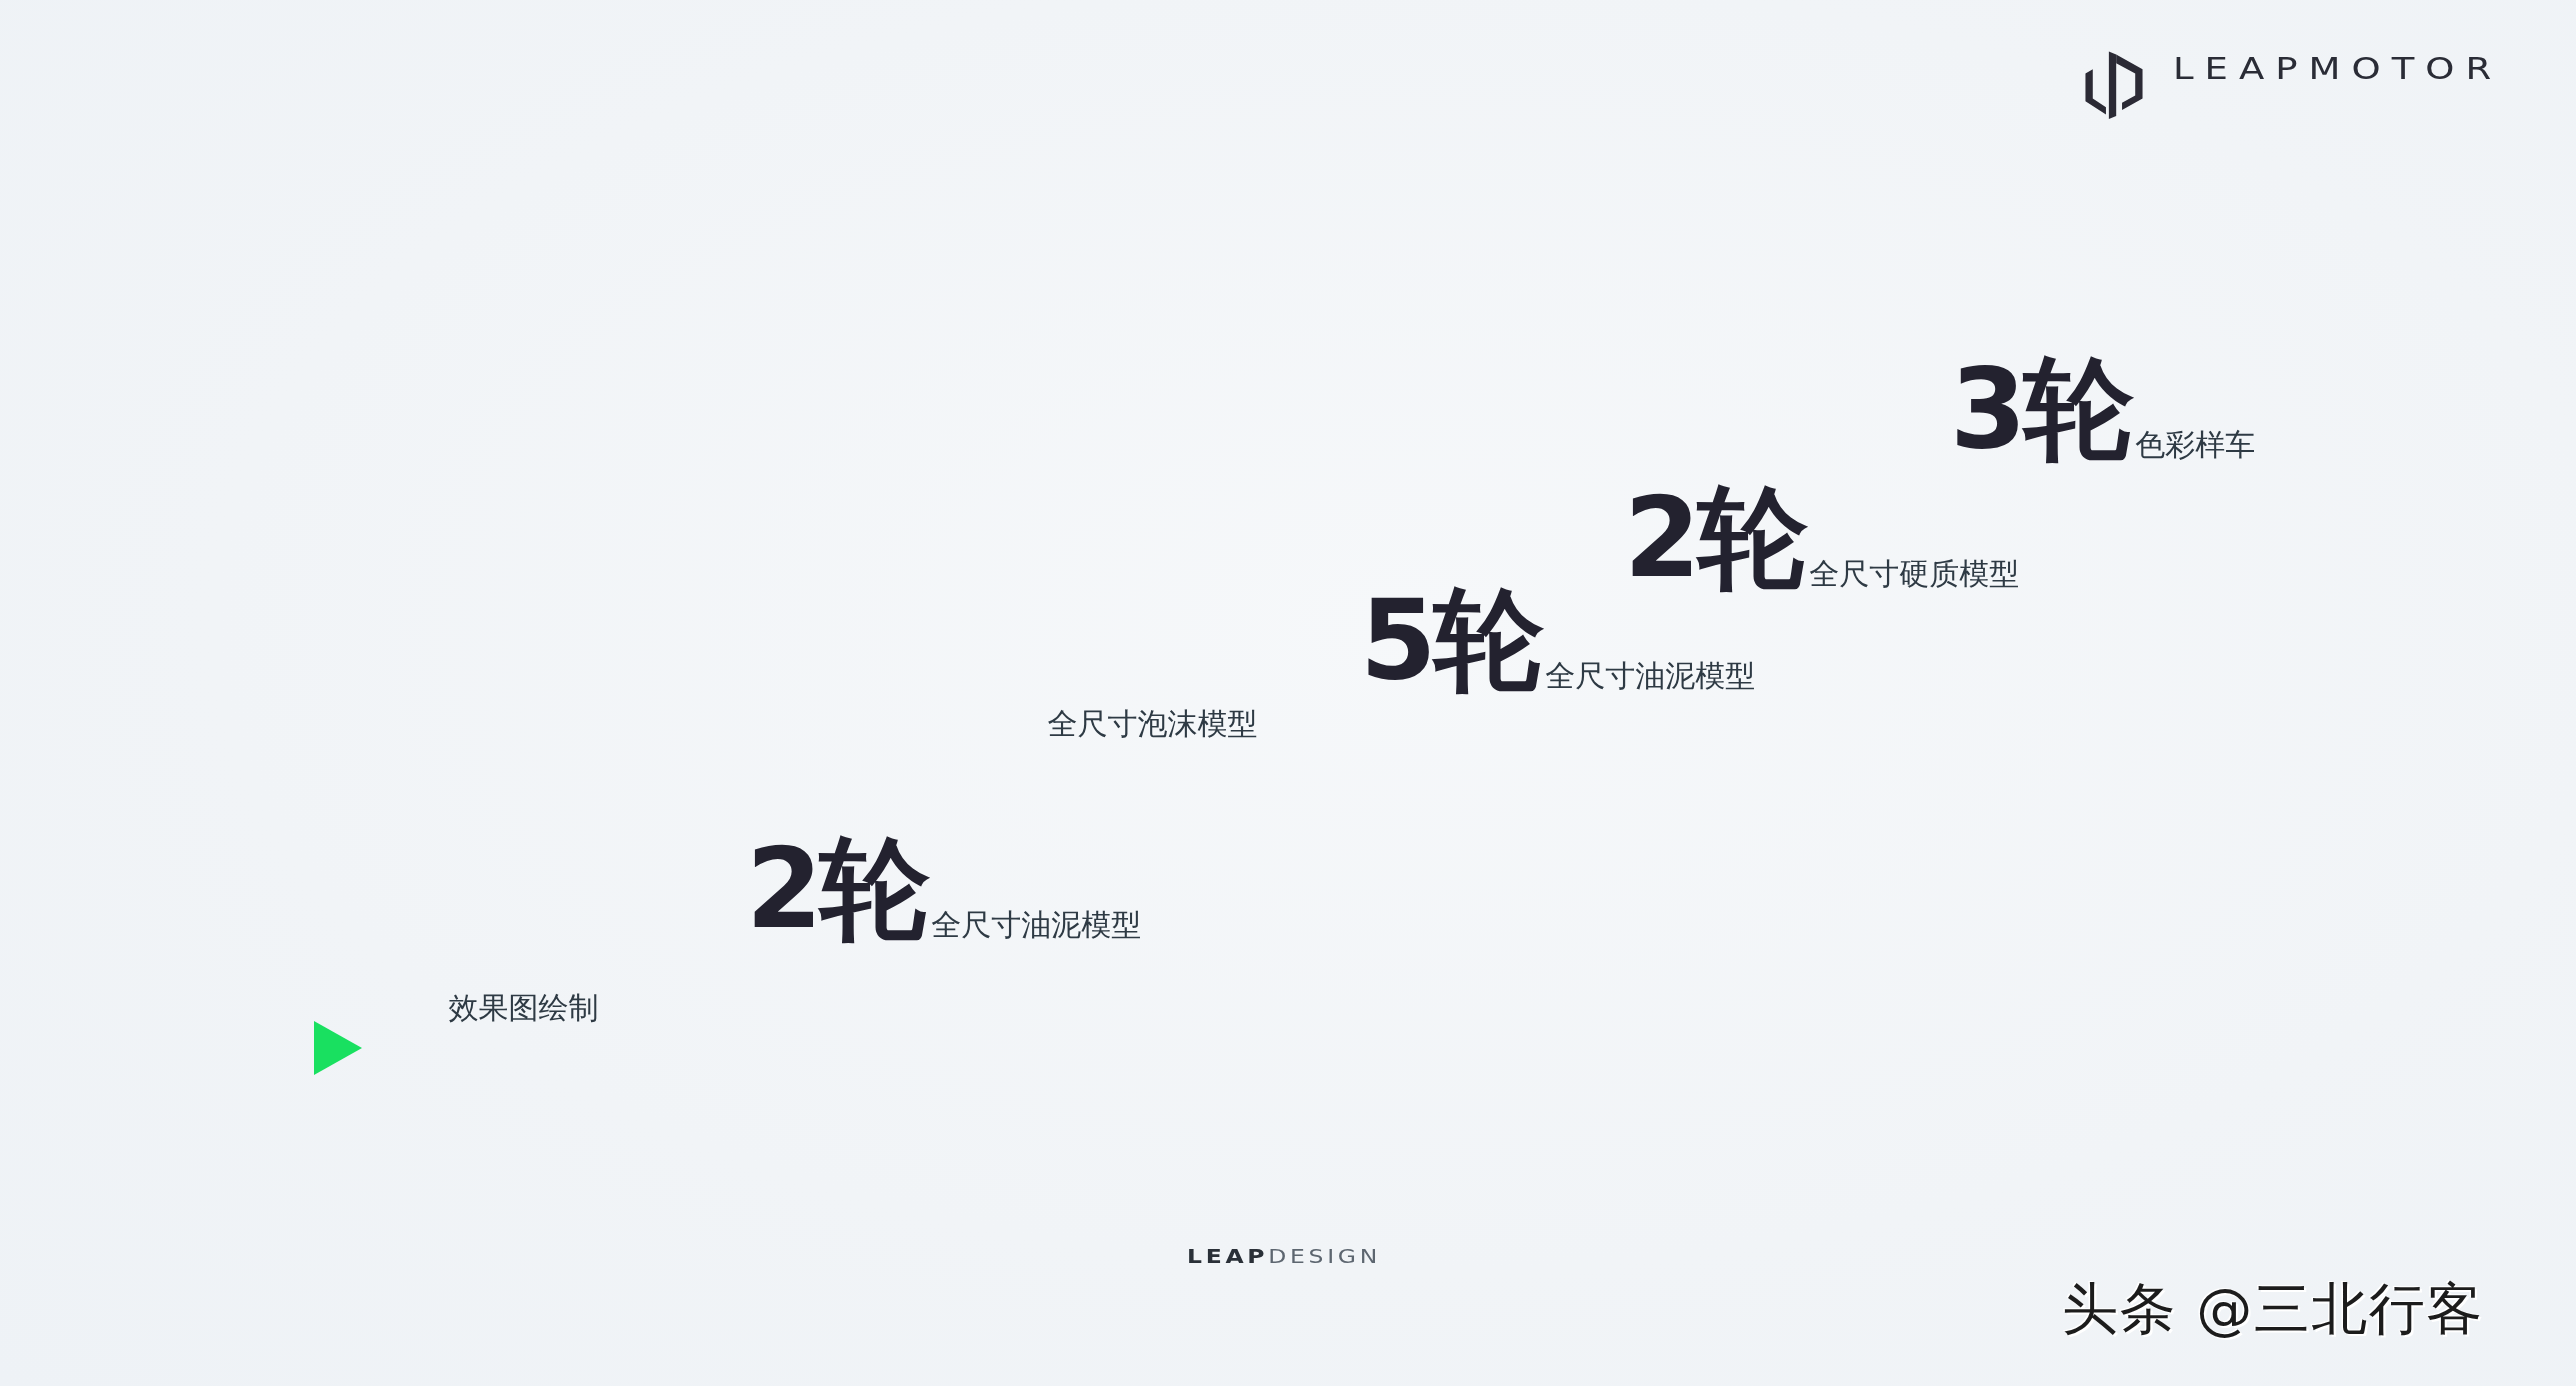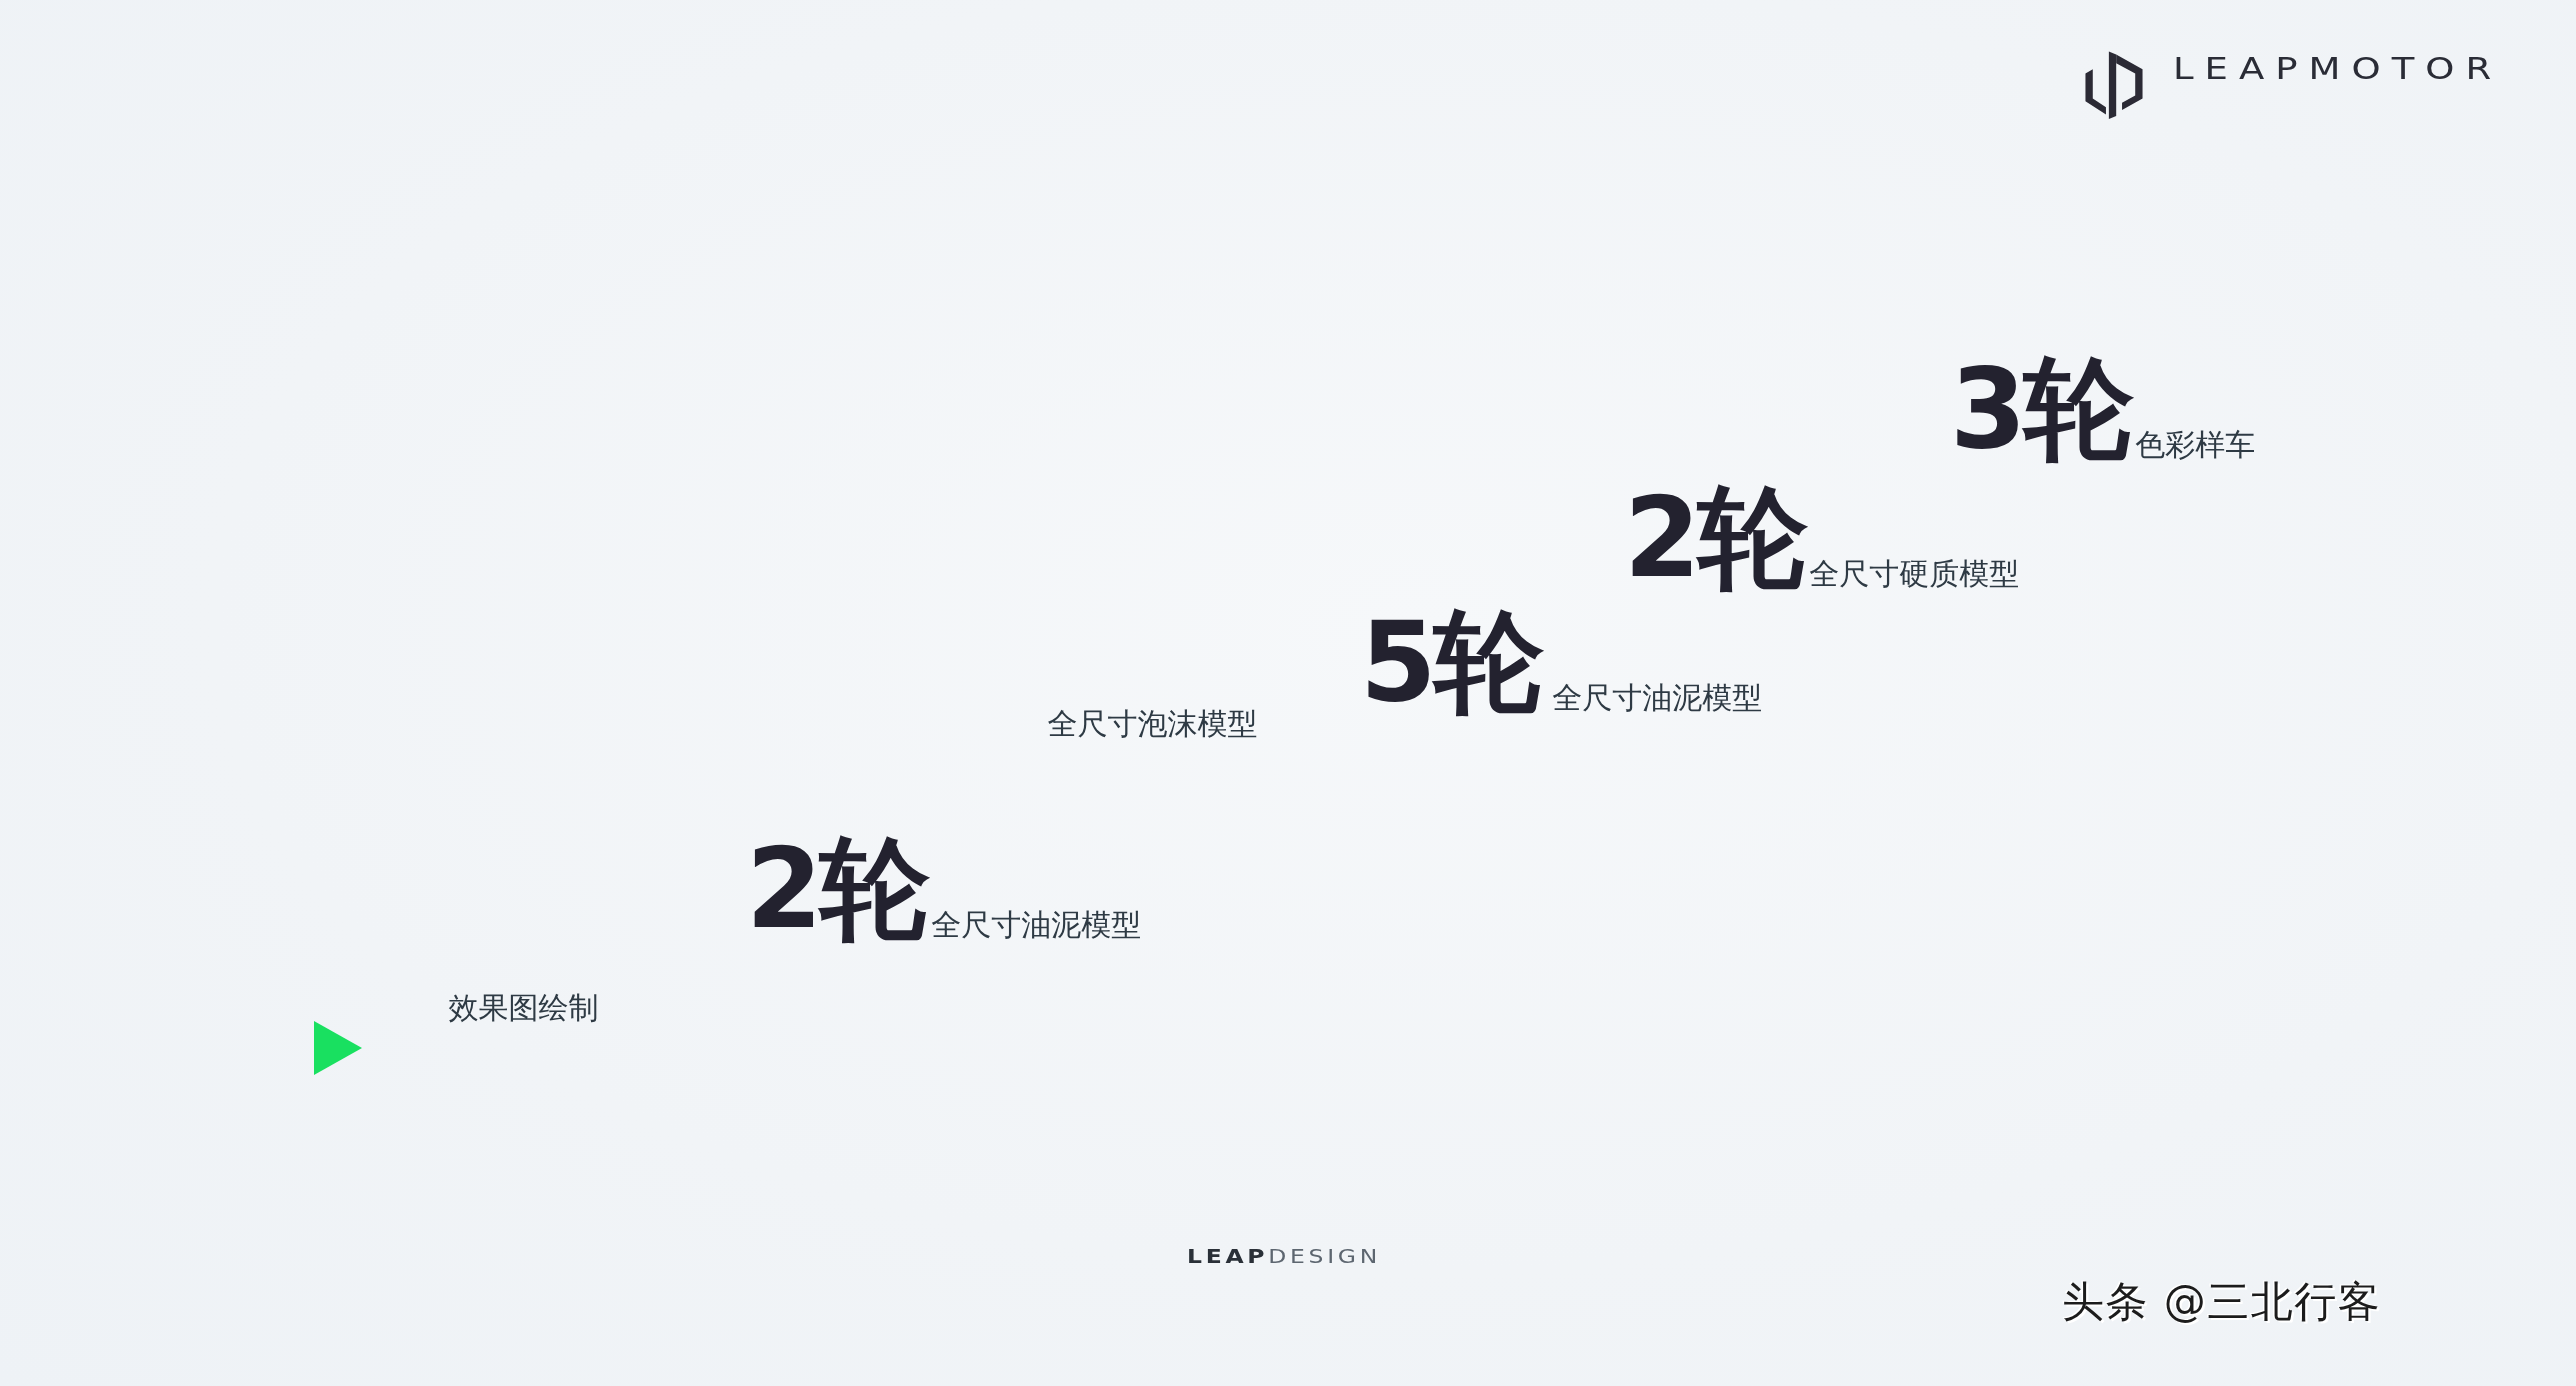--- a/index.html
+++ b/index.html
@@ -25,21 +25,21 @@
     line-height: 1; margin-left: 4.4px; margin-bottom: 4.4px;
   }
   .play-icon { position: absolute; left: 314px; top: 1021px; width: 48px; height: 54px; }
   .footer-brand {
     position: absolute; left: 1187px; top: 1245px; font-size: 23.5px; letter-spacing: 3.7px;
     line-height: 1; transform: scaleY(0.8);
   }
   .footer-brand .leap { color: #2a3038; font-weight: 700; }
   .footer-brand .design { color: #5d6670; font-weight: 400; }
   .watermark {
-    position: absolute; left: 2062px; top: 1281px; font-size: 42px; color: #1c1c1c;
+    position: absolute; left: 2062px; top: 1281px; font-size: 56px; color: #1c1c1c;
     line-height: 1; letter-spacing: 1.5px;
     text-shadow: 2.2px 2.2px 0 #ffffff, -1.5px -1.5px 0 #ffffff;
   }
 </style>
 </head>
 <body>
 
 <div class="logo">
   <svg class="logo-icon" viewBox="0 0 82 94">
     <polygon points="2,32 12,26 12,66 30,78 30,88 2,70" fill="#2b2a35"></polygon>
@@ -59,21 +59,21 @@
 
 <div class="step" style="left:746px; top:834px;">
   <span class="step-big">2轮</span>
   <span class="step-sub">全尺寸油泥模型</span>
 </div>
 
 <div class="step" style="left:1043px; top:709px;">
   <span class="step-sub">全尺寸泡沫模型</span>
 </div>
 
-<div class="step" style="left:1360px; top:607px;gap:7px;">
+<div class="step" style="left:1360px; top:585px;">
   <span class="step-big">5轮</span>
   <span class="step-sub">全尺寸油泥模型</span>
 </div>
 
 <div class="step" style="left:1624px; top:483px;">
   <span class="step-big">2轮</span>
   <span class="step-sub">全尺寸硬质模型</span>
 </div>
 
 <div class="step" style="left:1950px; top:354px;">

